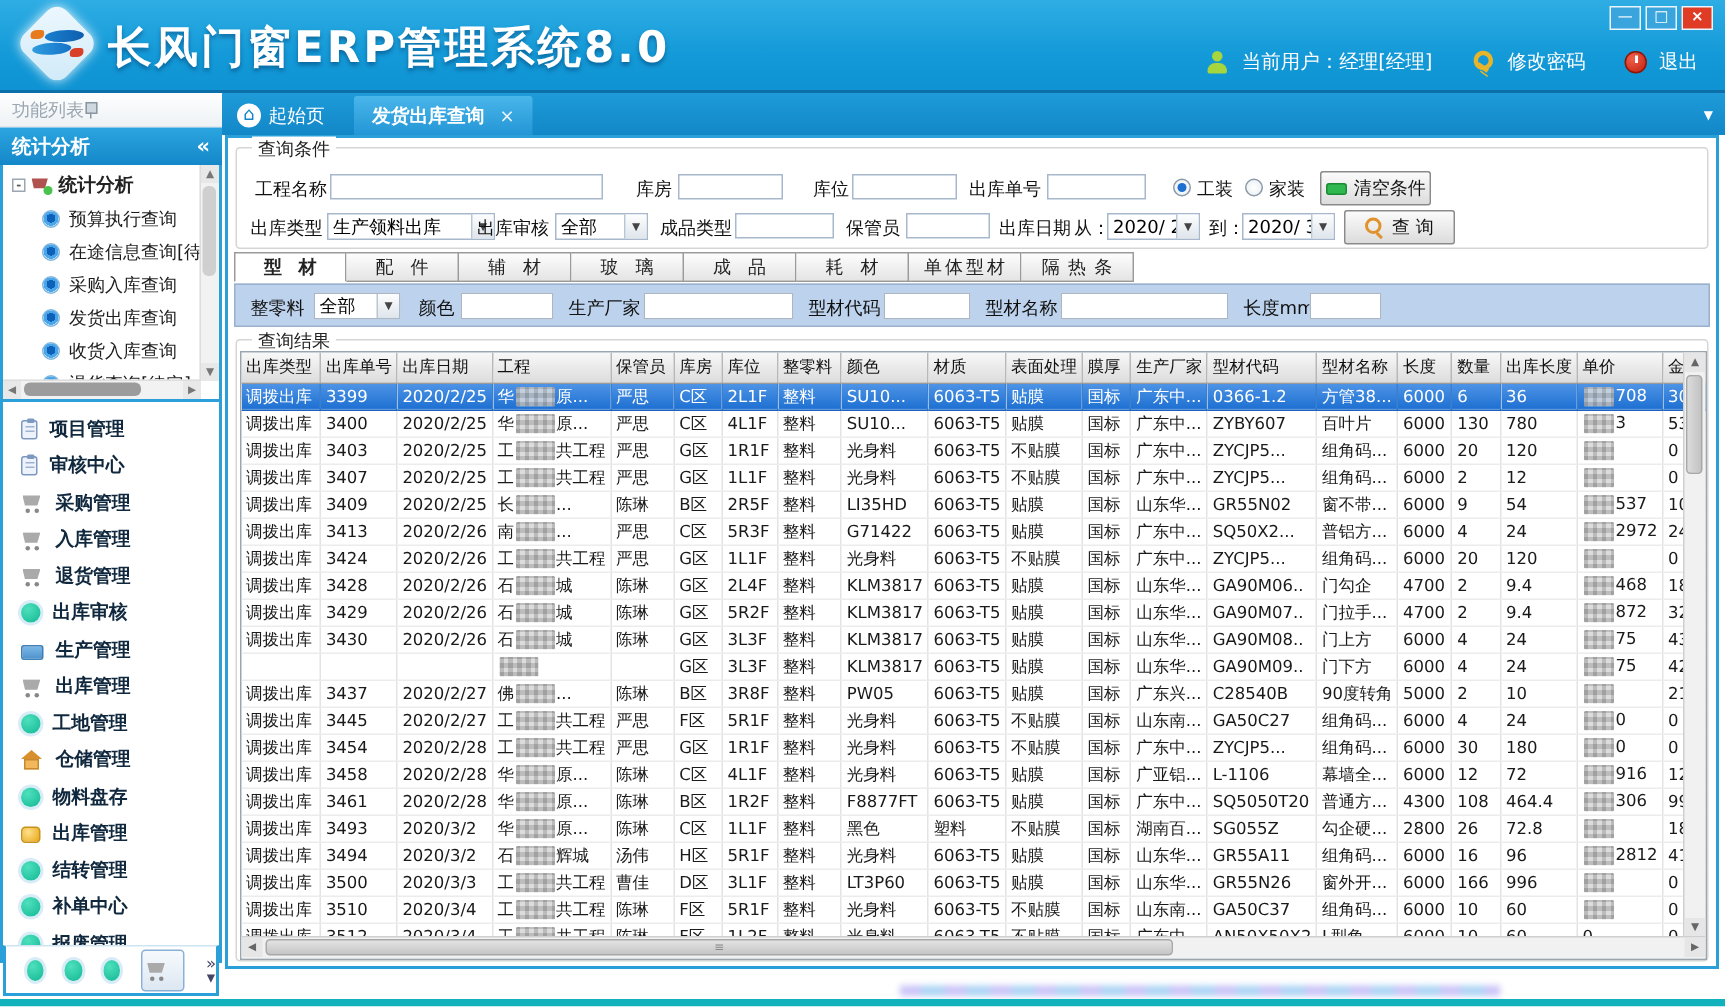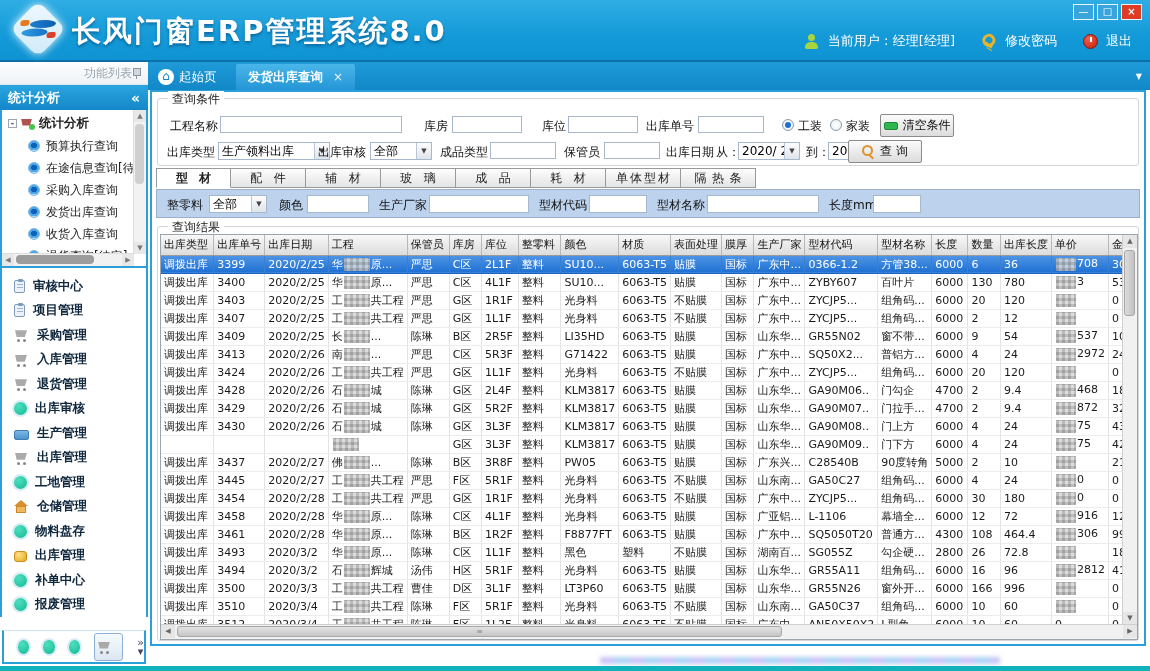--- a/index.html
+++ b/index.html
@@ -23,21 +23,21 @@
   .icon-person{position:relative;width:16px;height:15px;display:inline-block;}
   .icon-person::before{content:"";position:absolute;left:4px;top:0;width:7px;height:7px;border-radius:50%;background:#a6d53e;}
   .icon-person::after{content:"";position:absolute;left:1px;bottom:0;width:13px;height:7px;border-radius:6px 6px 2px 2px;background:#a6d53e;}
   .icon-key{position:relative;width:16px;height:16px;display:inline-block;transform:rotate(35deg);}
   .icon-key::before{content:"";position:absolute;left:1px;top:1px;width:7px;height:7px;border:3px solid #e8b52a;border-radius:50%;}
   .icon-key::after{content:"";position:absolute;left:6px;top:10px;width:8px;height:3px;background:#e8b52a;box-shadow:3px 3px 0 -1px #e8b52a;}
   .icon-power{position:relative;width:15px;height:15px;display:inline-block;border-radius:50%;background:radial-gradient(circle at 35% 30%,#f2604a,#c01f0e);border:1px solid #8f1507;box-sizing:border-box;}
   .icon-power::before{content:"";position:absolute;left:6px;top:2px;width:2px;height:5px;background:#fff;}
   
   .sidebar{position:absolute;left:0;top:62px;width:148px;height:604px;background:#fff;box-sizing:border-box;}
-  .funclist{height:22px;display:flex;align-items:center;justify-content:flex-end;padding:0 8px;color:#9aa7b2;font-size:12px;background:linear-gradient(#fefefe,#eef2f5);border-bottom:1px solid #dfe5ea;}
+  .funclist{height:22px;display:flex;align-items:center;justify-content:flex-start;padding:0 8px;color:#9aa7b2;font-size:12px;background:linear-gradient(#fefefe,#eef2f5);border-bottom:1px solid #dfe5ea;}
   .pin{position:relative;width:8px;height:11px;}
   .pin::before{content:"";position:absolute;left:1px;top:0;width:6px;height:6px;border:1px solid #8a97a2;background:#cfd8df;}
   .pin::after{content:"";position:absolute;left:4px;top:7px;width:1px;height:4px;background:#8a97a2;}
   .sechdr{height:25px;display:flex;align-items:center;justify-content:space-between;padding:0 8px;background:linear-gradient(#2ba5e0,#1487c8);color:#fff;font-size:13px;font-weight:bold;}
   .collapse{font-size:14px;font-weight:bold;}
   .treebox{position:relative;height:158px;border:2px solid #2a9fd8;border-top:none;box-sizing:border-box;background:#fff;overflow:hidden;}
   .treeroot{display:flex;align-items:center;gap:4px;padding:5px 0 3px 6px;font-size:12.5px;font-weight:bold;color:#222;}
   .expander{width:9px;height:9px;box-sizing:border-box;border:1px solid #9aa7b2;background:#fff;font-size:8px;line-height:7px;text-align:center;color:#555;flex:none;}
   .rooticon{position:relative;width:14px;height:12px;flex:none;}
   .rooticon::before{content:"";position:absolute;left:0;top:1px;width:11px;height:7px;background:#b0524e;clip-path:polygon(0 0,100% 0,82% 100%,14% 100%);}
@@ -202,25 +202,25 @@
         </div>
       <div class="tree-hsb">
           <span class="arr lf">◀</span>
           <span class="thumb"></span>
           <span class="arr rt">▶</span>
         </div>
     </div>
     <div id="menu-list" class="menu-list">
         <div class="menu-item">
           <span class="mi clipboard-icon"></span>
+          <span>项目管理</span>
+        </div>
+        <div class="menu-item">
+          <span class="mi clipboard-icon"></span>
           <span>审核中心</span>
-        </div>
-        <div class="menu-item">
-          <span class="mi clipboard-icon"></span>
-          <span>项目管理</span>
         </div>
         <div class="menu-item">
           <span class="mi cart-icon"></span>
           <span>采购管理</span>
         </div>
         <div class="menu-item">
           <span class="mi cart-icon"></span>
           <span>入库管理</span>
         </div>
         <div class="menu-item">
@@ -247,20 +247,24 @@
           <span class="mi house-icon"></span>
           <span>仓储管理</span>
         </div>
         <div class="menu-item">
           <span class="mi circle-icon"></span>
           <span>物料盘存</span>
         </div>
         <div class="menu-item">
           <span class="mi money-icon"></span>
           <span>出库管理</span>
+        </div>
+        <div class="menu-item">
+          <span class="mi circle-icon"></span>
+          <span>结转管理</span>
         </div>
         <div class="menu-item">
           <span class="mi circle-icon"></span>
           <span>补单中心</span>
         </div>
         <div class="menu-item">
           <span class="mi circle-icon"></span>
           <span>报废管理</span>
         </div>
       </div>
@@ -328,21 +332,21 @@
     <span class="qfield qlabel" style="left:564px;top:52px">从：</span>
     <div class="dd" style="left:586px;top:50px;width:62px">
         <span class="val">2020/ 2/16</span>
         <span class="arrow">▼</span>
       </div>
     <span class="qfield qlabel" style="left:654px;top:52px">到：</span>
     <div class="dd" style="left:676px;top:50px;width:62px">
         <span class="val">2020/ 3/16</span>
         <span class="arrow">▼</span>
       </div>
-    <div class="btn" style="left:696px;top:48px;width:72px">
+    <div class="btn" style="left:744px;top:48px;width:72px">
         <span class="ic-mag"></span>
         <span>查  询</span>
       </div>
 
     <div id="mtabs" class="mtabs">
         <div class="mtab active">
           <span>型</span>
           <span>材</span>
         </div>
         <div class="mtab">

